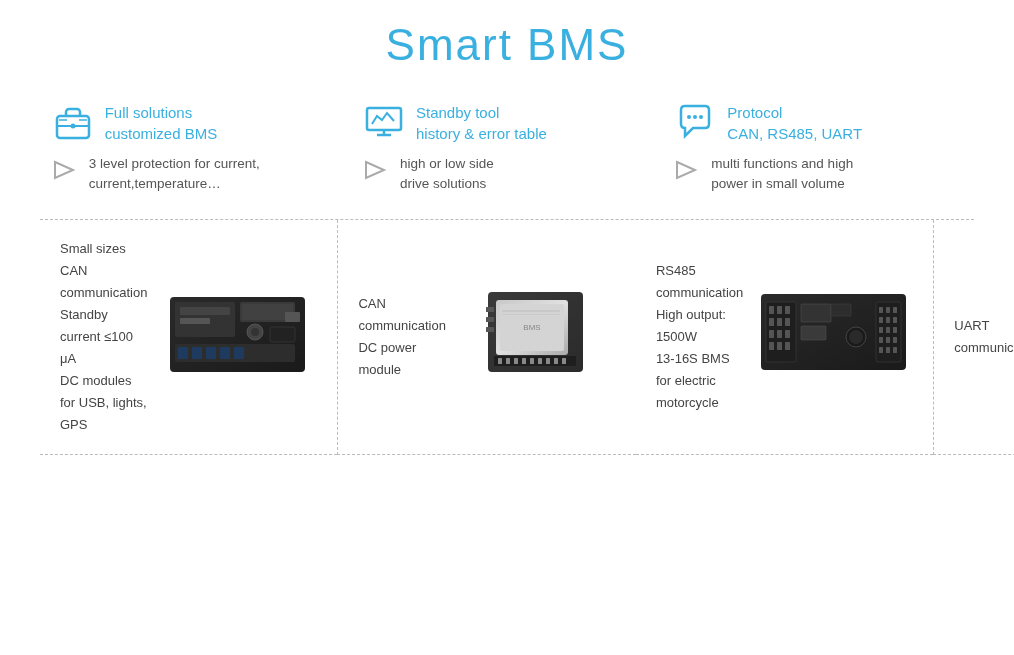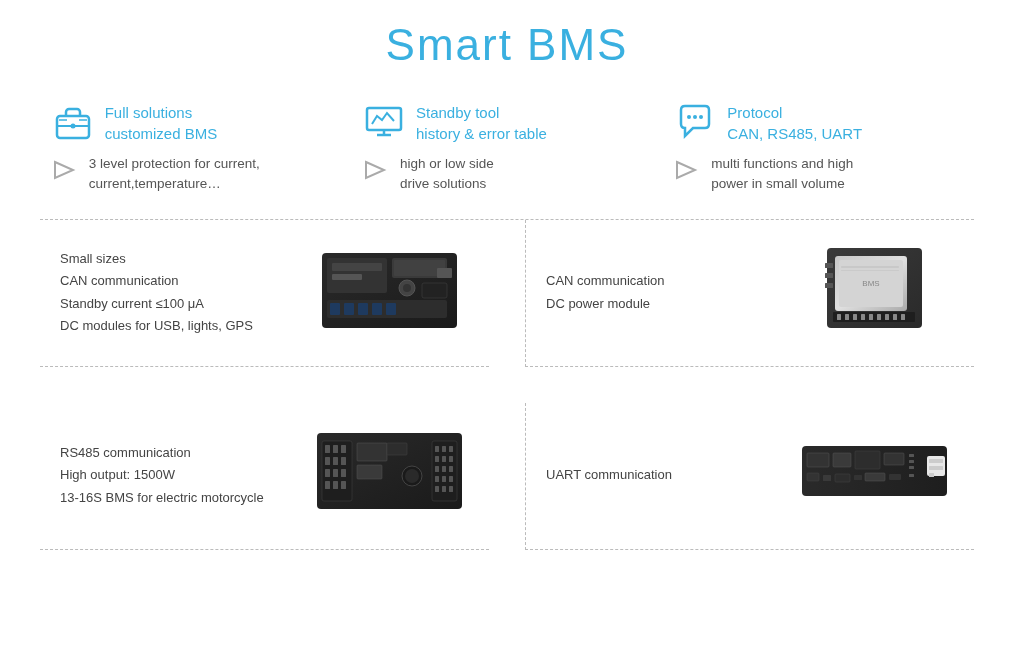--- a/index.html
+++ b/index.html
@@ -93,23 +93,22 @@
 
     .arrow-text {
       font-size: 13.5px;
       color: #555;
       line-height: 1.5;
     }
 
     
     .products-grid {
       display: grid;
-      grid-template-columns: 1fr 1fr;
+      grid-template-columns: 1fr 1fr 1fr 1fr;
       border-top: 1px dashed #bbb;
-      gap: 36px;
     }
 
     .product-cell {
       display: flex;
       flex-direction: row;
       align-items: center;
       padding: 18px 20px;
       border-bottom: 1px dashed #bbb;
       position: relative;
     }

